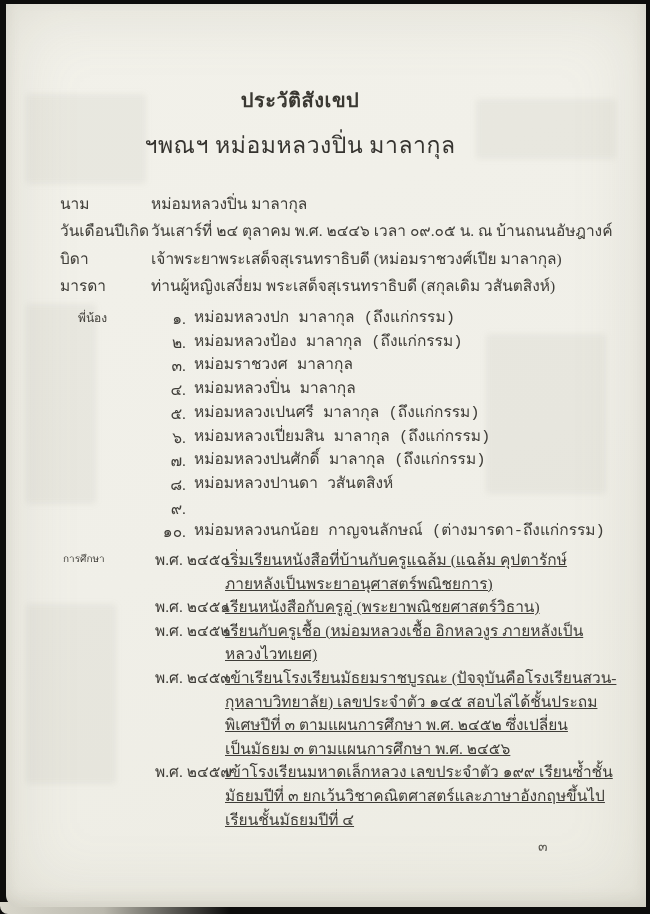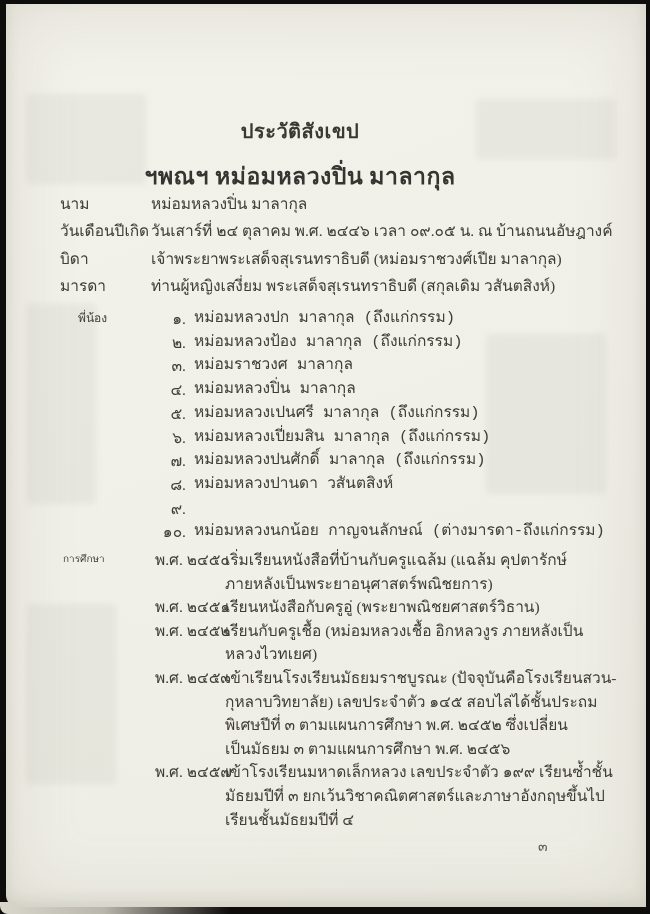--- a/index.html
+++ b/index.html
@@ -49,25 +49,24 @@
     position: absolute;
     top: 80px; left: 34px; right: 86px;
     text-align: center;
   }
   .title1 {
     font-size: 20px;
     font-weight: bold;
     color: #3a3832;
     margin-bottom: 11px;
     letter-spacing: 0.5px;
-    margin-top: 31px;
   }
   .title2 {
     font-size: 23px;
-    font-weight: bold;
+    font-weight: normal;
     color: #363430;
     letter-spacing: 0.5px;
     white-space: nowrap;
   }
 
   .fields {
     position: absolute;
     top: 186px; left: 54px; right: 16px;
     font-size: 15.5px;
   }
@@ -95,21 +94,21 @@
     font-size: 10px; line-height: 23.6px; font-family: Liberation Mono, monospace;
   }
   .edu-list {
     position: absolute;
     top: 544px; left: 149px; right: 8px;
     font-size: 15.5px;
   }
   .edu-row { display: flex; align-items: flex-start; line-height: 23.6px; }
   .edu-year { width: 70px; flex-shrink: 0; white-space: nowrap; }
   .edu-lines { flex: 1; }
-  .edu-lines .txt-line { white-space: nowrap; }
+  .edu-lines .txt-line { white-space: nowrap; text-decoration: underline; }
 
   .page-num {
     position: absolute;
     top: 831px; left: 532px;
     font-size: 14px;
     color: #57554e;
   }
 </style>
 </head>
 <body>

